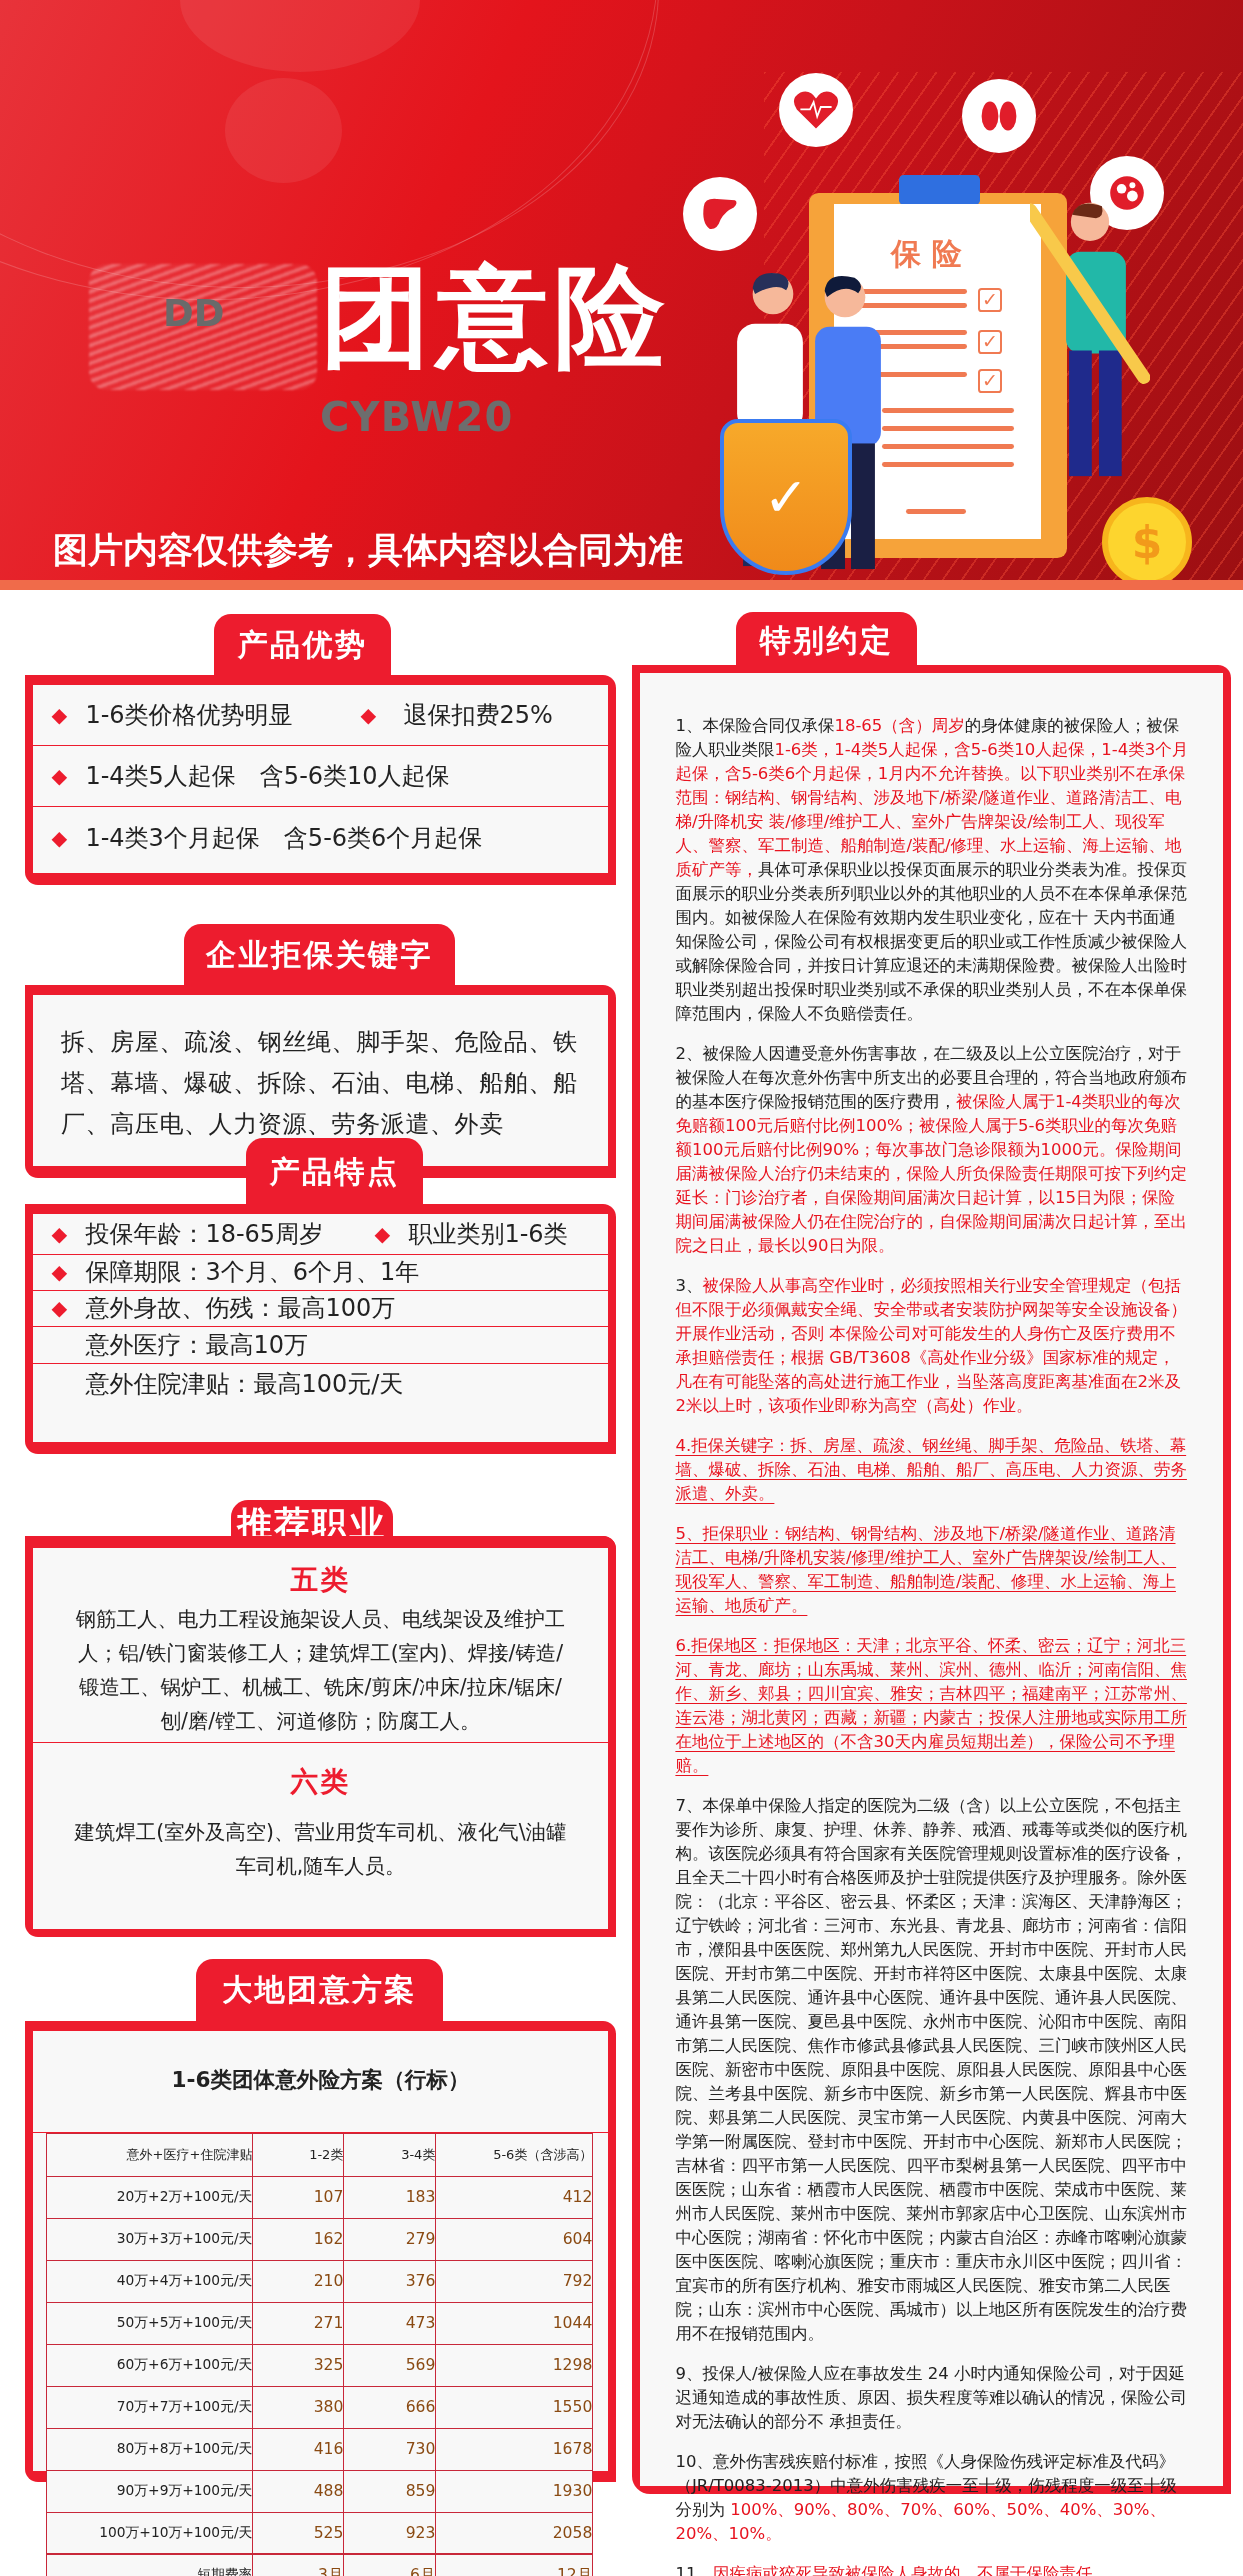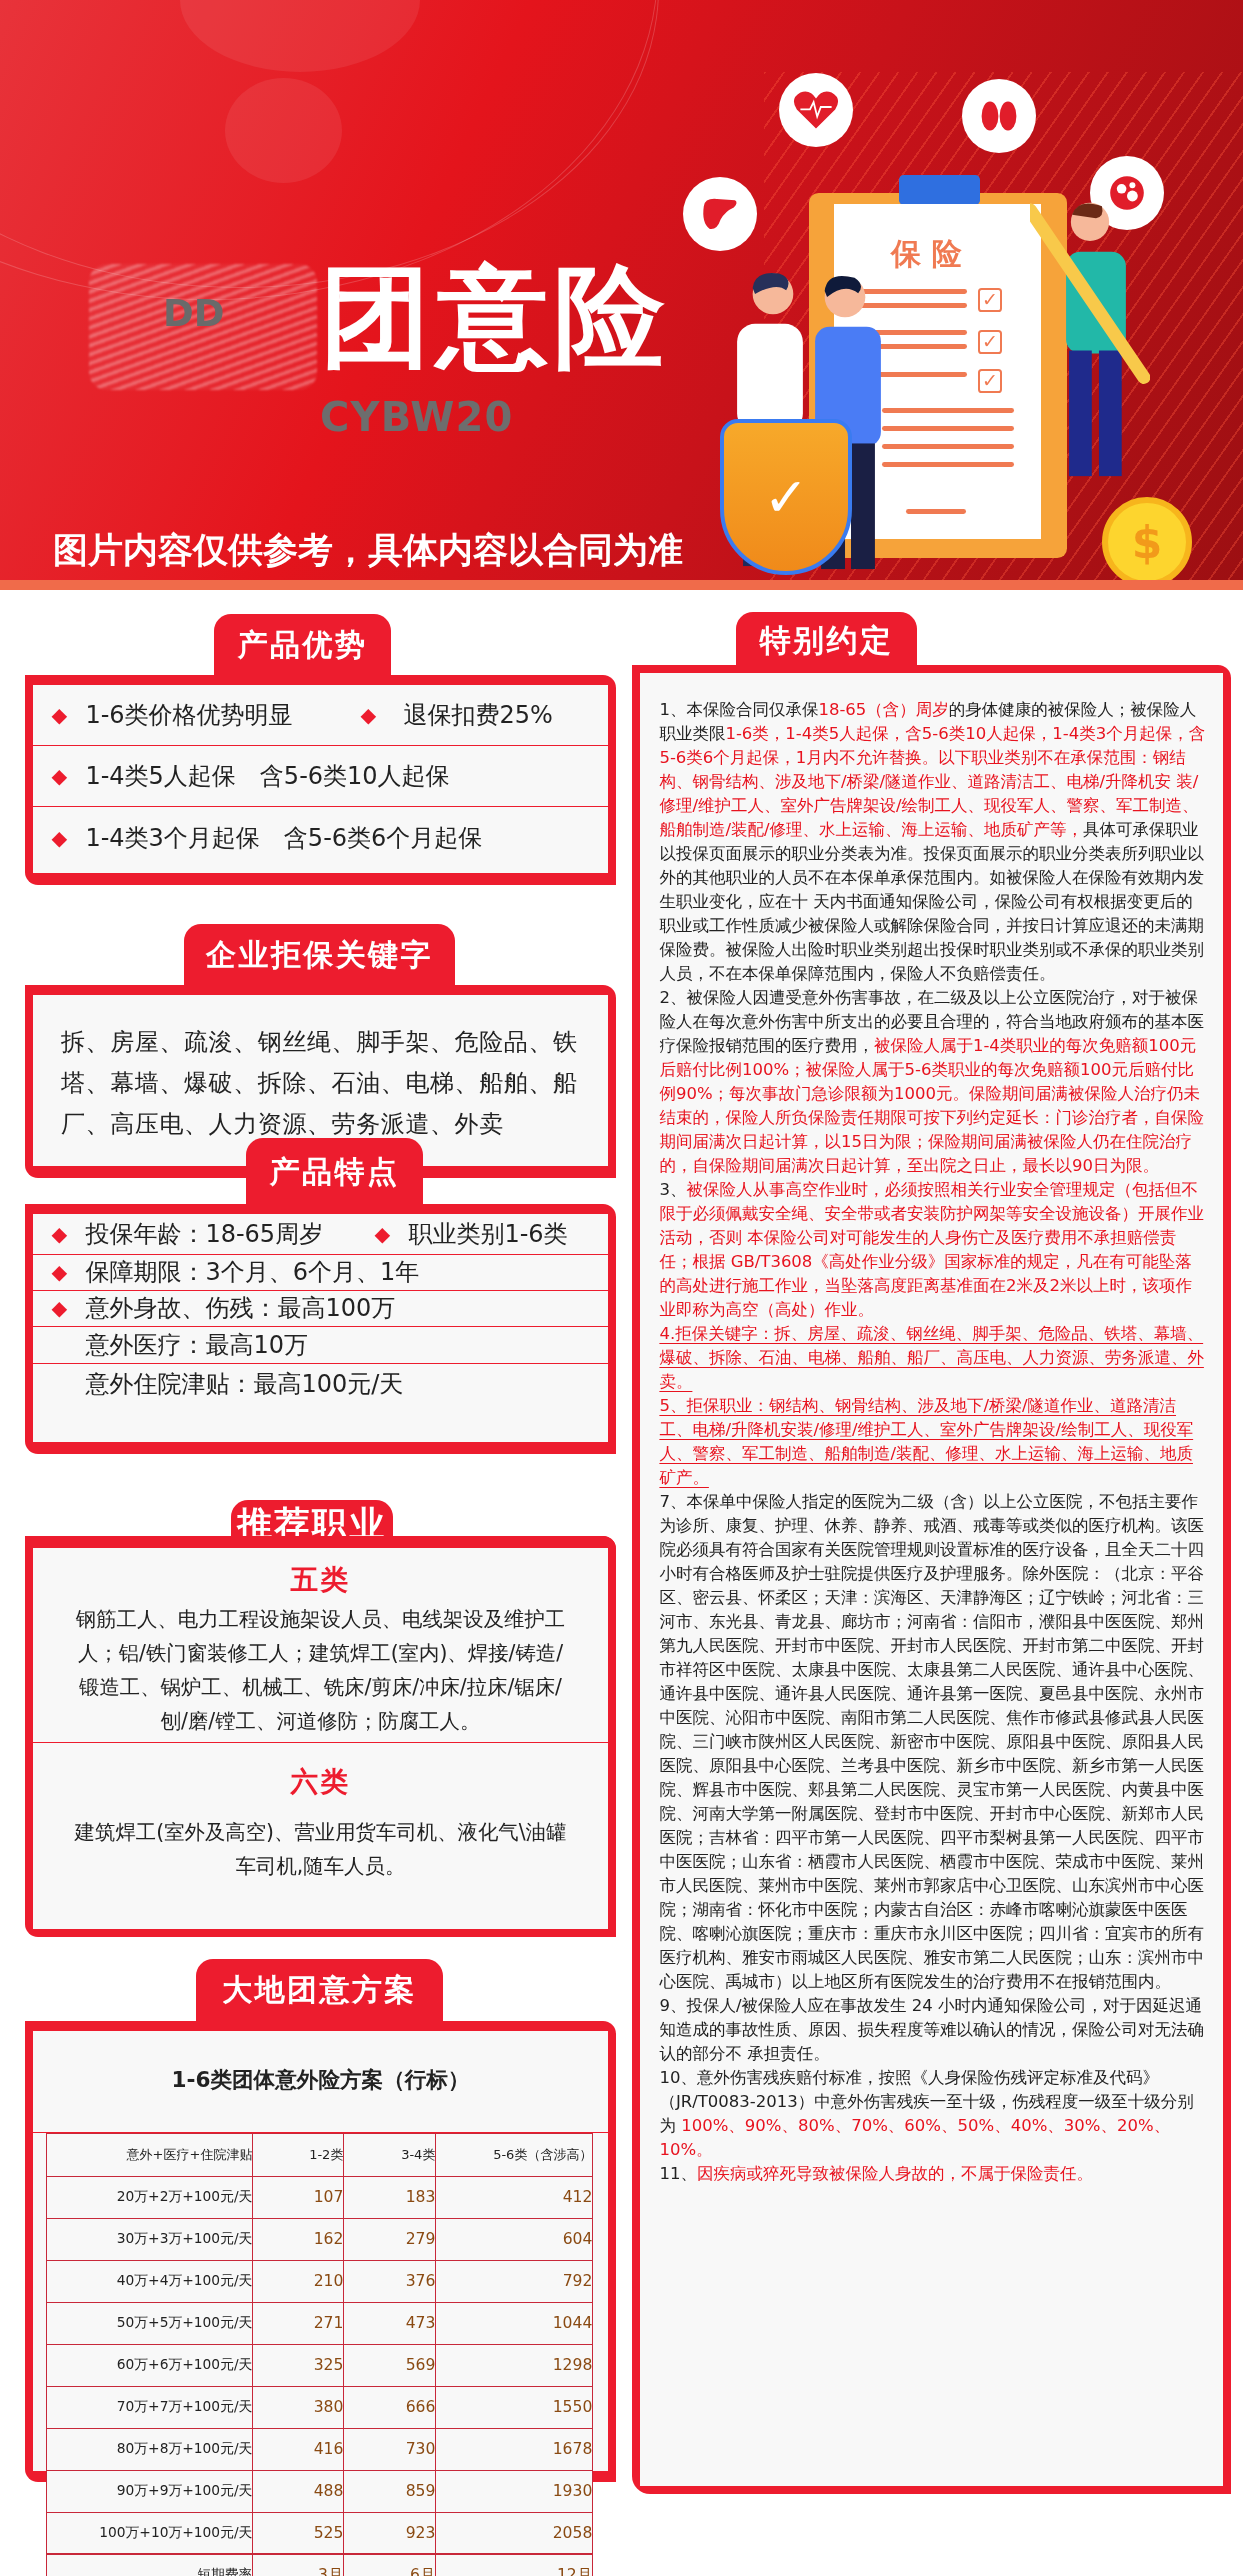--- a/index.html
+++ b/index.html
@@ -103,21 +103,21 @@
   
   .plan-title { font-size: 21.6px; font-weight: bold; text-align: center; padding-top: 34px; height: 102px; border-bottom: 1.8px solid #ed1c2e; }
   table.plan { border-collapse: collapse; margin-left: 13px; width: 547px; }
   table.plan td { border: 1.2px solid #c8283a; height: 42px; text-align: right; font-size: 13.8px; color: #222; background: #f8f8f8; }
   table.plan td.num { color: #8a4a12; font-size: 15.6px; }
   table.plan tr.head td { height: 43px; font-size: 13px; }
   table.plan tr.sep td { border-top: 2.4px solid #c8283a; }
 
   
   .notes { font-size: 16.5px; line-height: 24px; color: #222; padding: 25px 15.6px 0 19px; }
-  .notes p { margin: 0; }
+  .notes p { margin: 16px; }
   .r { color: #e8131f; }
   .ru { color: #e8131f; text-decoration: underline; text-decoration-thickness: 1.2px; text-underline-offset: 3.6px; }
 </style>
 </head>
 <body>
 
 <div class="hero">
   <div class="swoosh" style="left:-240px;top:-359px;width:898px;height:659px;"></div>
   <div class="swoosh" style="left:-180px;top:-311px;width:839px;height:599px;"></div>
   <div class="bubble" style="left:225px;top:78px;width:117px;height:105px;"></div>
@@ -377,20 +377,21 @@
 
 <div class="tab" style="left:736px;top:612px;width:181px;height:54px;font-size:31px;line-height:57px;">特别约定</div>
 <div class="box" style="left:632px;top:665px;width:599px;height:1829px;padding:8.4px 8.4px 8.4px 8.4px;border-radius:0 13px 0 18px;">
   <div class="box-inner">
     <div class="notes">
       <p><span>1、本保险合同仅承保</span><span class="r">18-65（含）周岁</span><span>的身体健康的被保险人；被保险人职业类限</span><span class="r">1-6类，1-4类5人起保，含5-6类10人起保，1-4类3个月起保，含5-6类6个月起保，1月内不允许替换。以下职业类别不在承保范围：钢结构、钢骨结构、涉及地下/桥梁/隧道作业、道路清洁工、电梯/升降机安 装/修理/维护工人、室外广告牌架设/绘制工人、现役军人、警察、军工制造、船舶制造/装配/修理、水上运输、海上运输、地质矿产等，</span><span>具体可承保职业以投保页面展示的职业分类表为准。投保页面展示的职业分类表所列职业以外的其他职业的人员不在本保单承保范围内。如被保险人在保险有效期内发生职业变化，应在十 天内书面通知保险公司，保险公司有权根据变更后的职业或工作性质减少被保险人或解除保险合同，并按日计算应退还的未满期保险费。被保险人出险时职业类别超出投保时职业类别或不承保的职业类别人员，不在本保单保障范围内，保险人不负赔偿责任。</span></p>
       <p><span>2、被保险人因遭受意外伤害事故，在二级及以上公立医院治疗，对于被保险人在每次意外伤害中所支出的必要且合理的，符合当地政府颁布的基本医疗保险报销范围的医疗费用，</span><span class="r">被保险人属于1-4类职业的每次免赔额100元后赔付比例100%；被保险人属于5-6类职业的每次免赔额100元后赔付比例90%；每次事故门急诊限额为1000元。保险期间届满被保险人治疗仍未结束的，保险人所负保险责任期限可按下列约定延长：门诊治疗者，自保险期间届满次日起计算，以15日为限；保险期间届满被保险人仍在住院治疗的，自保险期间届满次日起计算，至出院之日止，最长以90日为限。</span></p>
       <p><span>3、</span><span class="r">被保险人从事高空作业时，必须按照相关行业安全管理规定（包括但不限于必须佩戴安全绳、安全带或者安装防护网架等安全设施设备）开展作业活动，否则 本保险公司对可能发生的人身伤亡及医疗费用不承担赔偿责任；根据 GB/T3608《高处作业分级》国家标准的规定，凡在有可能坠落的高处进行施工作业，当坠落高度距离基准面在2米及2米以上时，该项作业即称为高空（高处）作业。</span></p>
       <p class="ru">4.拒保关键字：拆、房屋、疏浚、钢丝绳、脚手架、危险品、铁塔、幕墙、爆破、拆除、石油、电梯、船舶、船厂、高压电、人力资源、劳务派遣、外卖。</p>
       <p class="ru">5、拒保职业：钢结构、钢骨结构、涉及地下/桥梁/隧道作业、道路清洁工、电梯/升降机安装/修理/维护工人、室外广告牌架设/绘制工人、现役军人、警察、军工制造、船舶制造/装配、修理、水上运输、海上运输、地质矿产。</p>
+      <p class="ru">6.拒保地区：拒保地区：天津；北京平谷、怀柔、密云；辽宁；河北三河、青龙、廊坊；山东禹城、莱州、滨州、德州、临沂；河南信阳、焦作、新乡、郏县；四川宜宾、雅安；吉林四平；福建南平；江苏常州、连云港；湖北黄冈；西藏；新疆；内蒙古；投保人注册地或实际用工所在地位于上述地区的（不含30天内雇员短期出差），保险公司不予理赔。</p>
       <p>7、本保单中保险人指定的医院为二级（含）以上公立医院，不包括主要作为诊所、康复、护理、休养、静养、戒酒、戒毒等或类似的医疗机构。该医院必须具有符合国家有关医院管理规则设置标准的医疗设备，且全天二十四小时有合格医师及护士驻院提供医疗及护理服务。除外医院：（北京：平谷区、密云县、怀柔区；天津：滨海区、天津静海区；辽宁铁岭；河北省：三河市、东光县、青龙县、廊坊市；河南省：信阳市，濮阳县中医医院、郑州第九人民医院、开封市中医院、开封市人民医院、开封市第二中医院、开封市祥符区中医院、太康县中医院、太康县第二人民医院、通许县中心医院、通许县中医院、通许县人民医院、通许县第一医院、夏邑县中医院、永州市中医院、沁阳市中医院、南阳市第二人民医院、焦作市修武县修武县人民医院、三门峡市陕州区人民医院、新密市中医院、原阳县中医院、原阳县人民医院、原阳县中心医院、兰考县中医院、新乡市中医院、新乡市第一人民医院、辉县市中医院、郏县第二人民医院、灵宝市第一人民医院、内黄县中医院、河南大学第一附属医院、登封市中医院、开封市中心医院、新郑市人民医院；吉林省：四平市第一人民医院、四平市梨树县第一人民医院、四平市中医医院；山东省：栖霞市人民医院、栖霞市中医院、荣成市中医院、莱州市人民医院、莱州市中医院、莱州市郭家店中心卫医院、山东滨州市中心医院；湖南省：怀化市中医院；内蒙古自治区：赤峰市喀喇沁旗蒙医中医医院、喀喇沁旗医院；重庆市：重庆市永川区中医院；四川省：宜宾市的所有医疗机构、雅安市雨城区人民医院、雅安市第二人民医院；山东：滨州市中心医院、禹城市）以上地区所有医院发生的治疗费用不在报销范围内。</p>
       <p>9、投保人/被保险人应在事故发生 24 小时内通知保险公司，对于因延迟通知造成的事故性质、原因、损失程度等难以确认的情况，保险公司对无法确认的部分不 承担责任。</p>
       <p><span>10、意外伤害残疾赔付标准，按照《人身保险伤残评定标准及代码》（JR/T0083-2013）中意外伤害残疾一至十级，伤残程度一级至十级分别为 </span><span class="r">100%、90%、80%、70%、60%、50%、40%、30%、20%、10%。</span></p>
       <p><span>11、</span><span class="r">因疾病或猝死导致被保险人身故的，不属于保险责任。</span></p>
     </div>
   </div>
 </div>
 
 
 </body></html>

